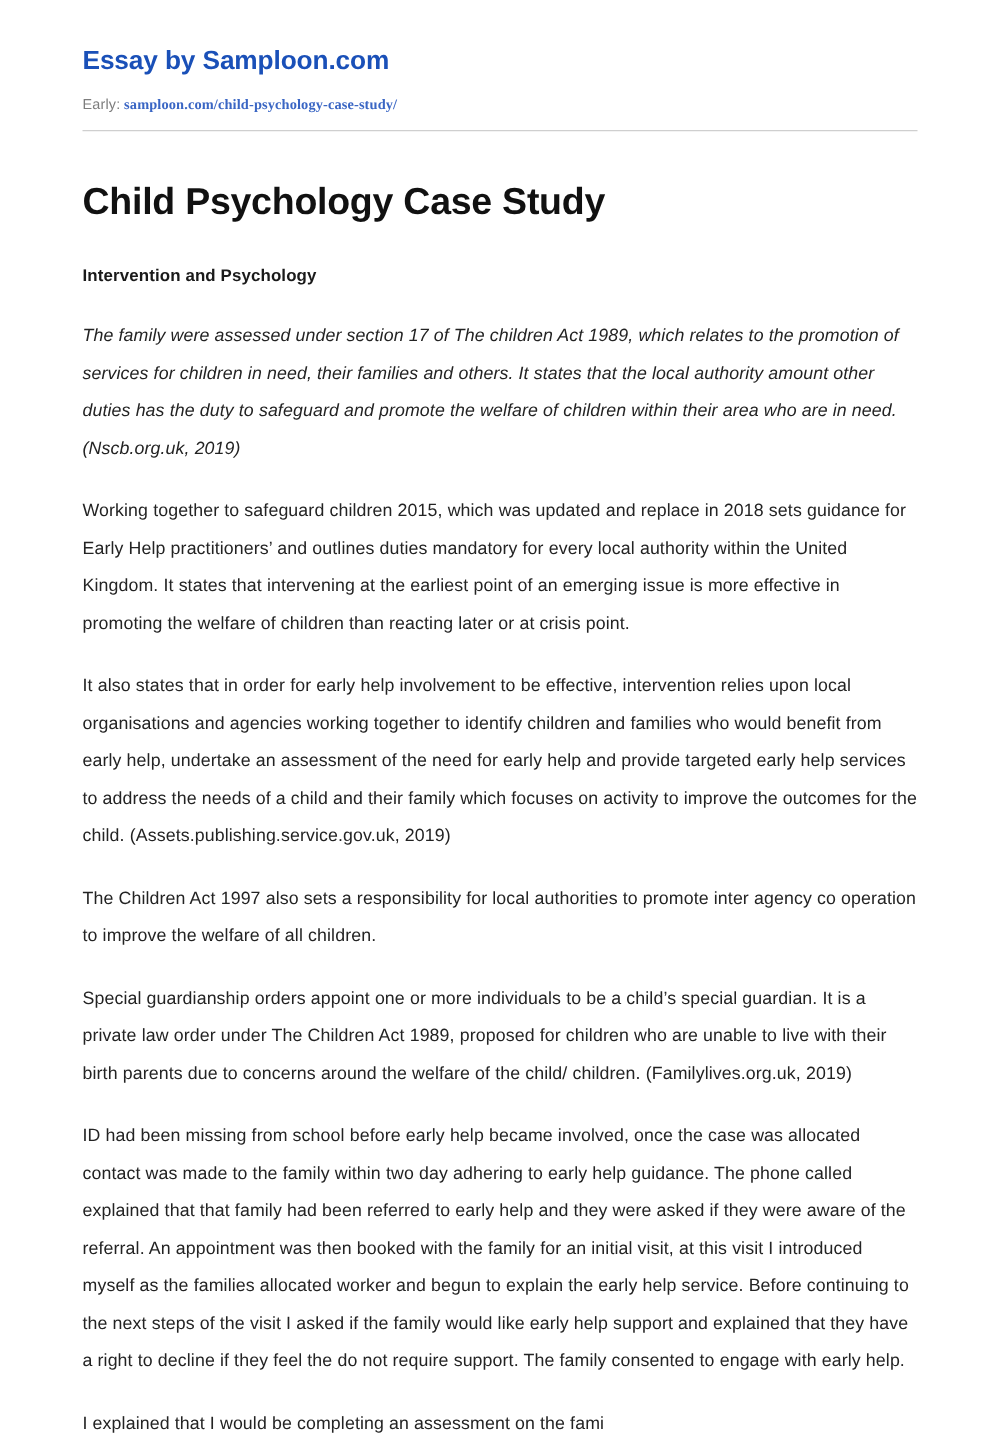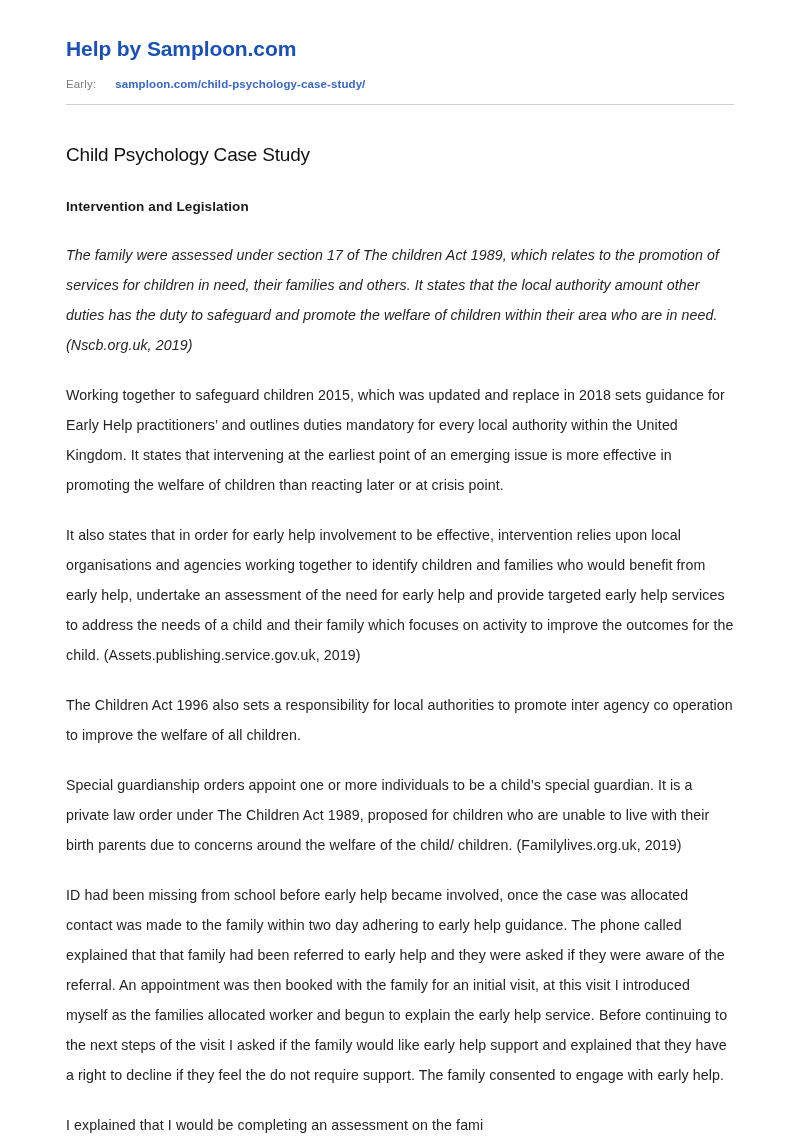--- a/index.html
+++ b/index.html
@@ -44,36 +44,37 @@
     letter-spacing: 0.15px;
   }
   .source-label {
     color: #7d7d7d;
   }
   .source-url {
     color: #3a66c4;
     font-weight: bold;
     text-decoration: none;
     letter-spacing: 0.1px;
-    margin-left: 19px;
+    margin-left: 3px;
+    font-family: Liberation Serif, serif;
   }
   .header-rule {
     margin-top: 14px;
     border: 0;
     border-top: 1px solid #cfcfcf;
     height: 0;
   }
 
   
   .article {
     padding-top: 30px;
   }
   .doc-title {
-    font-size: 19px;
-    font-weight: normal;
+    font-size: 30px;
+    font-weight: bold;
     color: #111111;
     line-height: 1.25;
     margin: 0 0 0 0;
     letter-spacing: -0.2px;
   }
   .section-heading {
     font-size: 13.5px;
     font-weight: bold;
     color: #1a1a1a;
     margin: 32px 0 0 0;
@@ -91,38 +92,38 @@
     margin-top: 26px;
     font-style: italic;
   }
 </style>
 </head>
 <body>
 
 <div class="page">
 
   <header class="site-header">
-    <div class="brand">Help by Samploon.com</div>
+    <div class="brand">Essay by Samploon.com</div>
 
     <div class="source-line">
       <span class="source-label">Early:</span><a class="source-url" href="#">samploon.com/child-psychology-case-study/</a>
     </div>
 
     <hr class="header-rule">
   </header>
 
   <article class="article">
 
     <h1 class="doc-title">Child Psychology Case Study</h1>
 
-    <h2 class="section-heading">Intervention and Legislation</h2>
+    <h2 class="section-heading">Intervention and Psychology</h2>
 
     <p class="para">The family were assessed under section 17 of The children Act 1989, which relates to the promotion of services for children in need, their families and others. It states that the local authority amount other duties has the duty to safeguard and promote the welfare of children within their area who are in need. (Nscb.org.uk, 2019)</p>
     <p class="para">Working together to safeguard children 2015, which was updated and replace in 2018 sets guidance for Early Help practitioners’ and outlines duties mandatory for every local authority within the United Kingdom. It states that intervening at the earliest point of an emerging issue is more effective in promoting the welfare of children than reacting later or at crisis point.</p>
     <p class="para">It also states that in order for early help involvement to be effective, intervention relies upon local organisations and agencies working together to identify children and families who would benefit from early help, undertake an assessment of the need for early help and provide targeted early help services to address the needs of a child and their family which focuses on activity to improve the outcomes for the child. (Assets.publishing.service.gov.uk, 2019)</p>
-    <p class="para">The Children Act 1996 also sets a responsibility for local authorities to promote inter agency co operation to improve the welfare of all children.</p>
+    <p class="para">The Children Act 1997 also sets a responsibility for local authorities to promote inter agency co operation to improve the welfare of all children.</p>
     <p class="para">Special guardianship orders appoint one or more individuals to be a child’s special guardian. It is a private law order under The Children Act 1989, proposed for children who are unable to live with their birth parents due to concerns around the welfare of the child/ children. (Familylives.org.uk, 2019)</p>
     <p class="para">ID had been missing from school before early help became involved, once the case was allocated contact was made to the family within two day adhering to early help guidance. The phone called explained that that family had been referred to early help and they were asked if they were aware of the referral. An appointment was then booked with the family for an initial visit, at this visit I introduced myself as the families allocated worker and begun to explain the early help service. Before continuing to the next steps of the visit I asked if the family would like early help support and explained that they have a right to decline if they feel the do not require support. The family consented to engage with early help.</p>
     <p class="para">I explained that I would be completing an assessment on the fami</p>
 
   </article>
 
 </div>
 
 </body></html>

